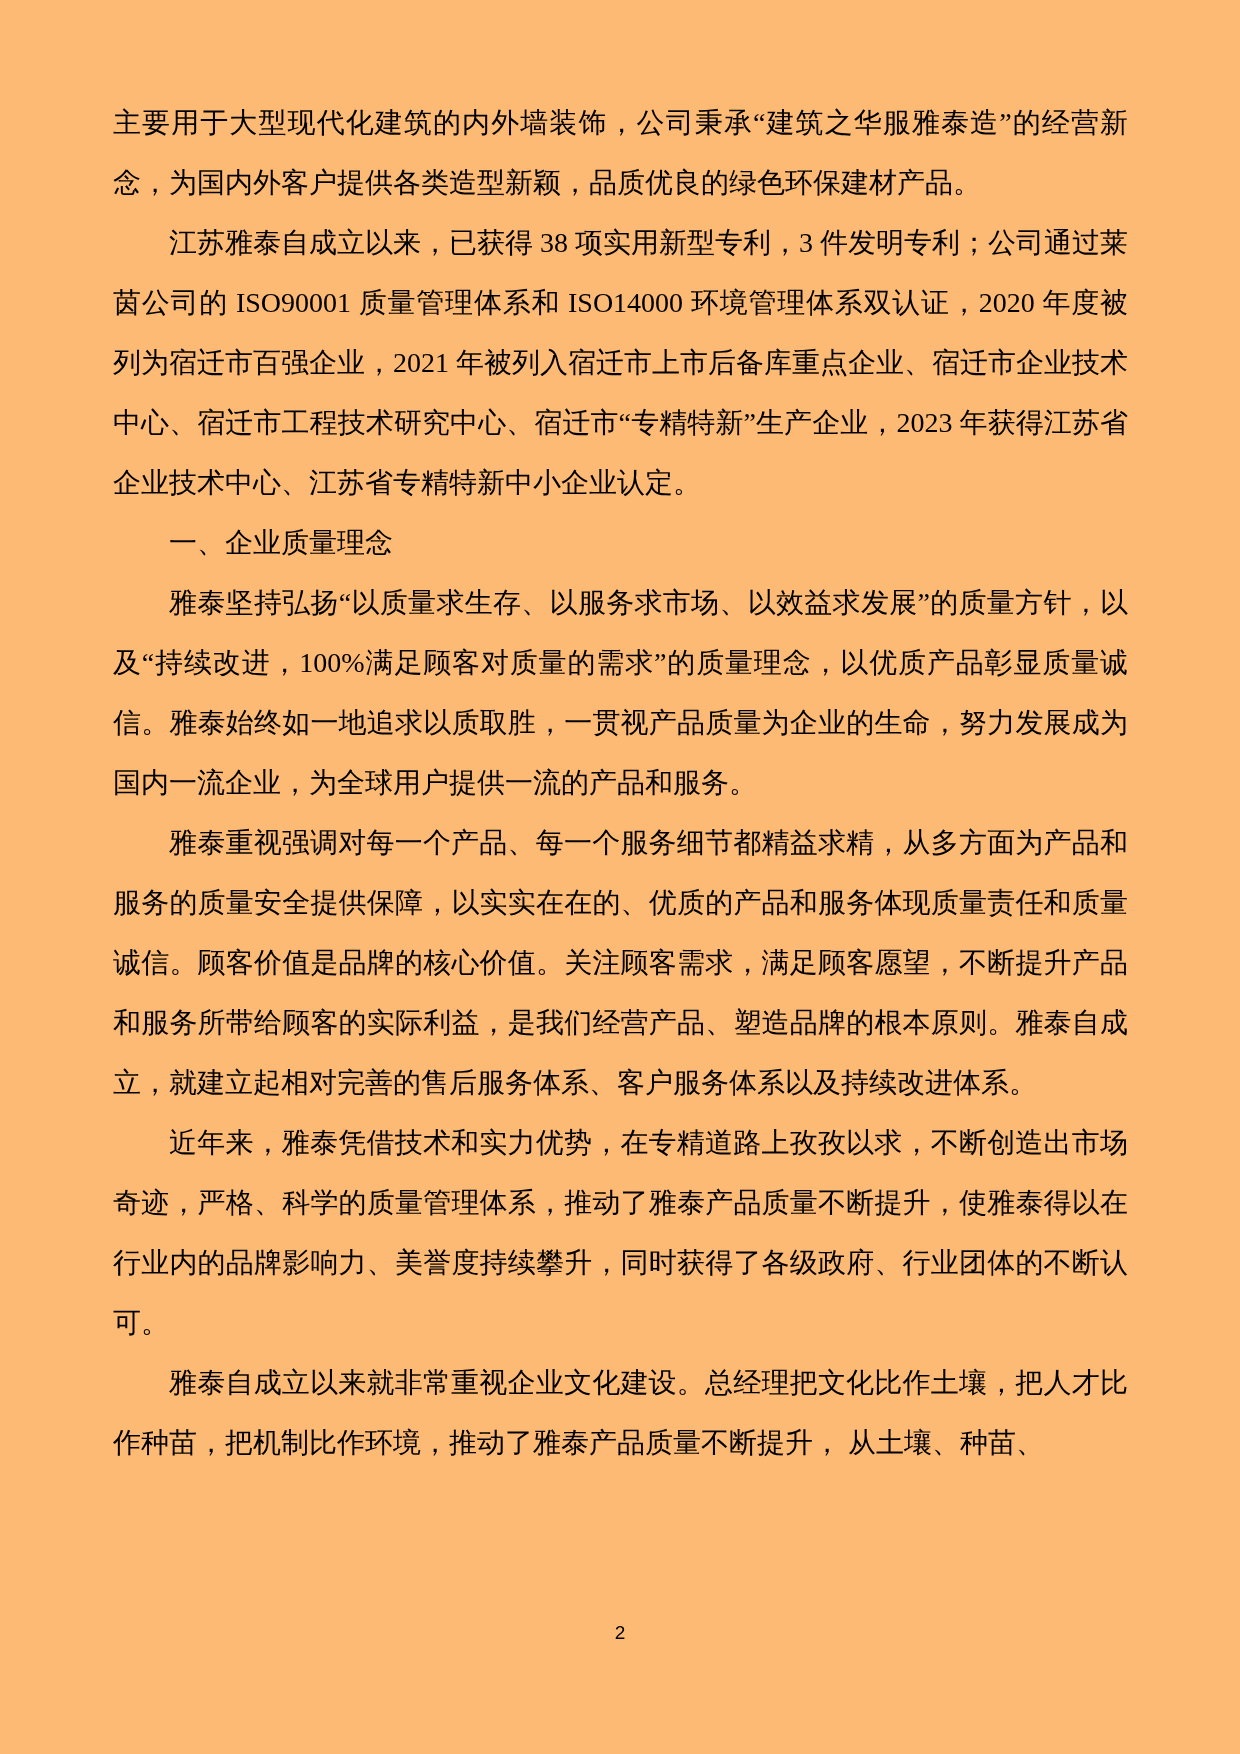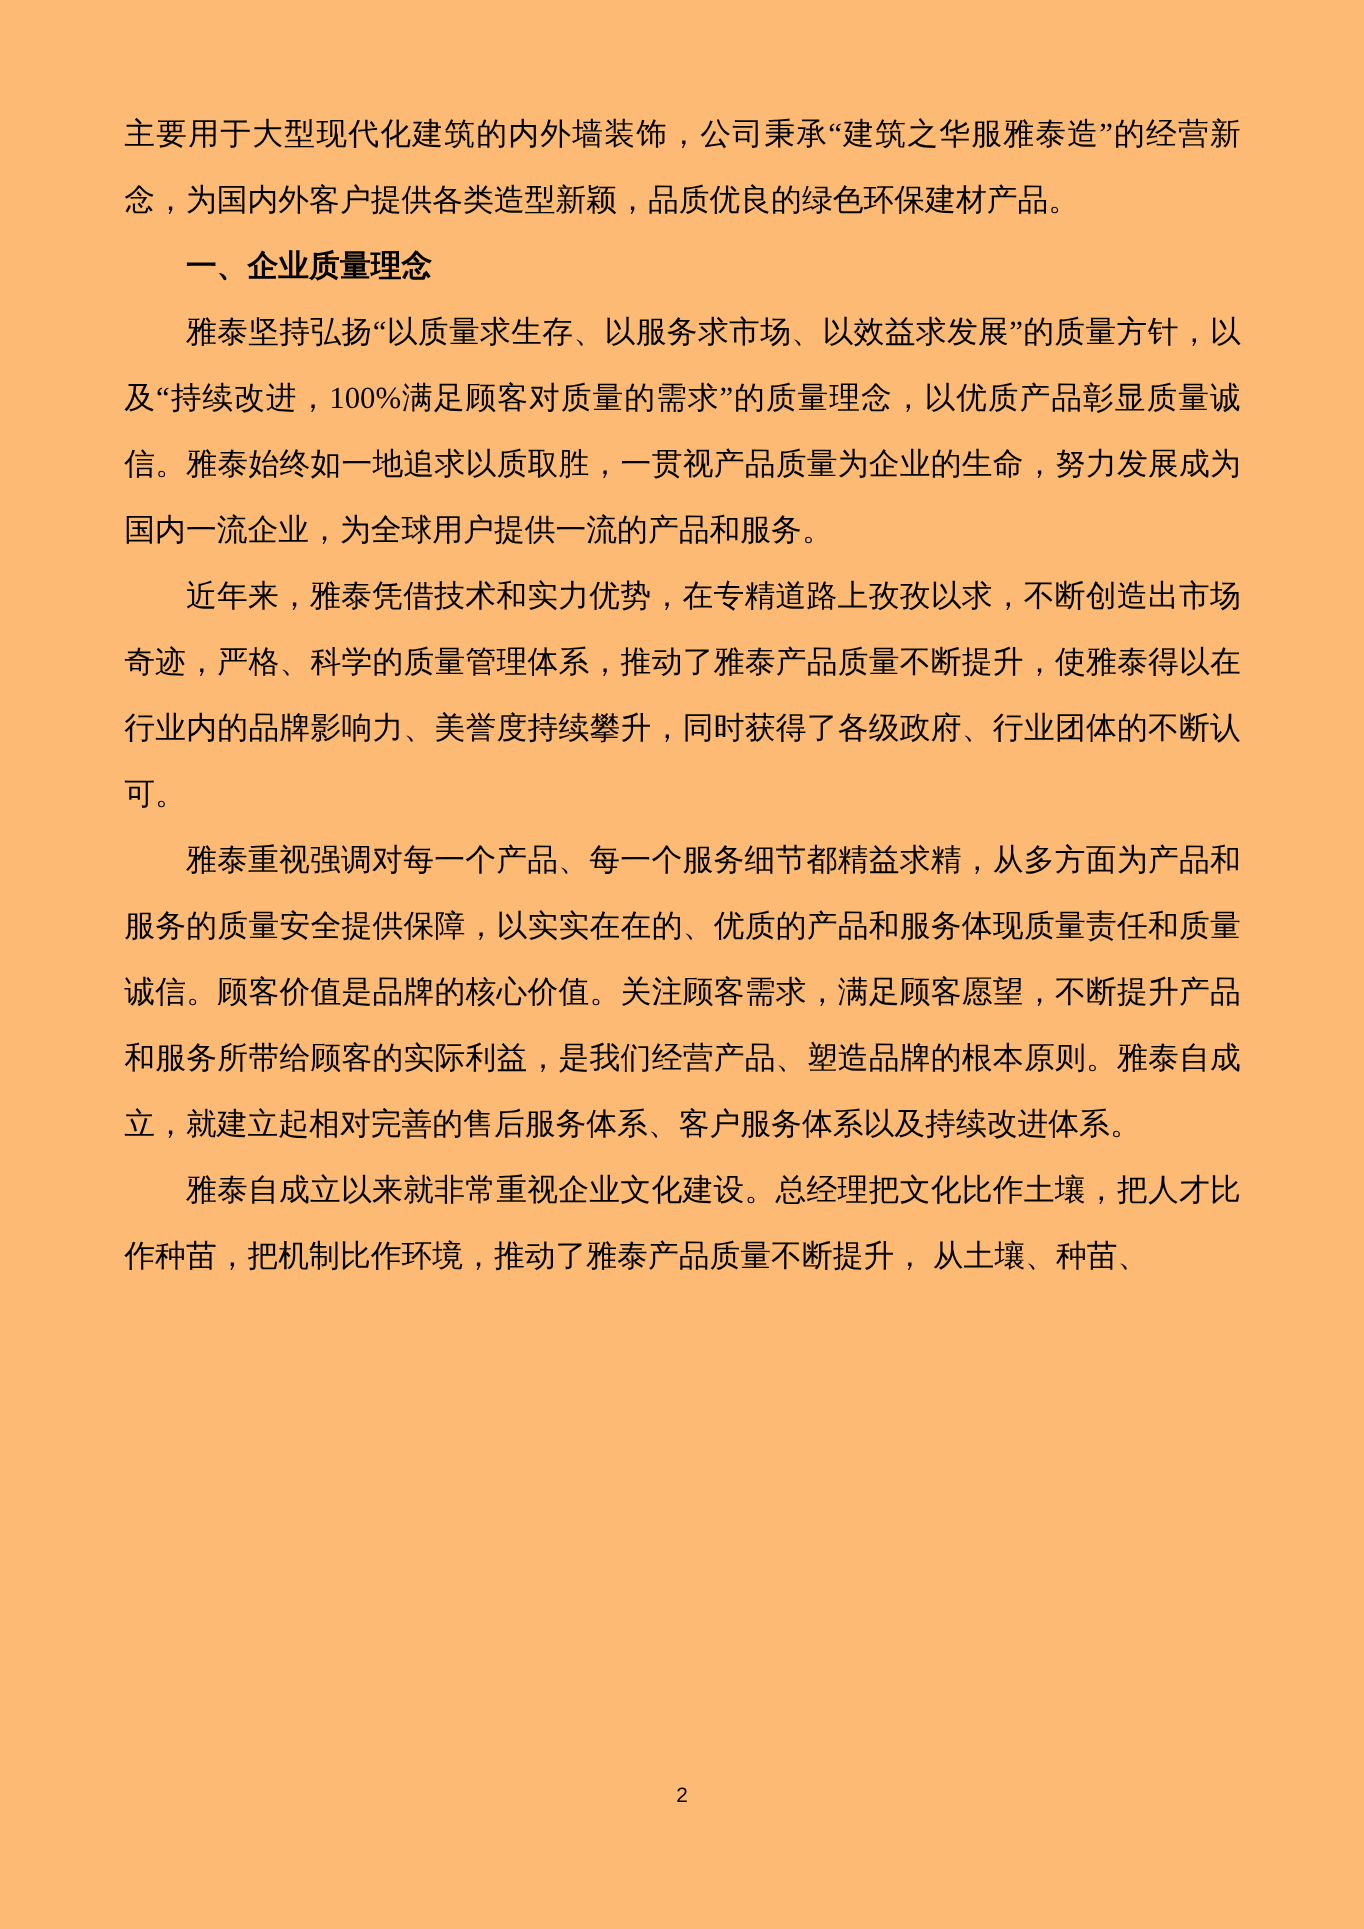--- a/index.html
+++ b/index.html
@@ -39,21 +39,21 @@
     font-size: 30px;
     line-height: 60px;
     font-weight: bold;
     text-align: center;
     text-indent: 0;
   }
   .subsection-heading {
     margin: 0;
     font-size: 28px;
     line-height: 60px;
-    font-weight: bold;
+    font-weight: normal;
     text-align: left;
     text-indent: 2em;
   }
   .footer {
     position: absolute;
     left: 0;
     top: 1618px;
     width: 100%;
     text-align: center;
     font-size: 19px;
@@ -61,20 +61,21 @@
     font-family: "Liberation Sans", "DejaVu Sans", sans-serif;
     color: #000000;
   }
 </style>
 </head>
 <body>
 
 <div class="page">
   <div class="content">
     <p class="para">主要用于大型现代化建筑的内外墙装饰，公司秉承“建筑之华服雅泰造”的经营新念，为国内外客户提供各类造型新颖，品质优良的绿色环保建材产品。</p>
+    <p class="para indent">江苏雅泰自成立以来，已获得 38 项实用新型专利，3 件发明专利；公司通过莱茵公司的 ISO90001 质量管理体系和 ISO14000 环境管理体系双认证，2020 年度被列为宿迁市百强企业，2021 年被列入宿迁市上市后备库重点企业、宿迁市企业技术中心、宿迁市工程技术研究中心、宿迁市“专精特新”生产企业，2023 年获得江苏省企业技术中心、江苏省专精特新中小企业认定。</p>
     <h2 class="para subsection-heading">一、企业质量理念</h2>
     <p class="para indent">雅泰坚持弘扬“以质量求生存、以服务求市场、以效益求发展”的质量方针，以及“持续改进，100%满足顾客对质量的需求”的质量理念，以优质产品彰显质量诚信。雅泰始终如一地追求以质取胜，一贯视产品质量为企业的生命，努力发展成为国内一流企业，为全球用户提供一流的产品和服务。</p>
+    <p class="para indent">雅泰重视强调对每一个产品、每一个服务细节都精益求精，从多方面为产品和服务的质量安全提供保障，以实实在在的、优质的产品和服务体现质量责任和质量诚信。顾客价值是品牌的核心价值。关注顾客需求，满足顾客愿望，不断提升产品和服务所带给顾客的实际利益，是我们经营产品、塑造品牌的根本原则。雅泰自成立，就建立起相对完善的售后服务体系、客户服务体系以及持续改进体系。</p>
     <p class="para indent">近年来，雅泰凭借技术和实力优势，在专精道路上孜孜以求，不断创造出市场奇迹，严格、科学的质量管理体系，推动了雅泰产品质量不断提升，使雅泰得以在行业内的品牌影响力、美誉度持续攀升，同时获得了各级政府、行业团体的不断认可。</p>
-    <p class="para indent">雅泰重视强调对每一个产品、每一个服务细节都精益求精，从多方面为产品和服务的质量安全提供保障，以实实在在的、优质的产品和服务体现质量责任和质量诚信。顾客价值是品牌的核心价值。关注顾客需求，满足顾客愿望，不断提升产品和服务所带给顾客的实际利益，是我们经营产品、塑造品牌的根本原则。雅泰自成立，就建立起相对完善的售后服务体系、客户服务体系以及持续改进体系。</p>
     <p class="para indent">雅泰自成立以来就非常重视企业文化建设。总经理把文化比作土壤，把人才比作种苗，把机制比作环境，推动了雅泰产品质量不断提升， 从土壤、种苗、</p>
   </div>
   <div class="footer">2</div>
 </div>
 
 </body></html>

